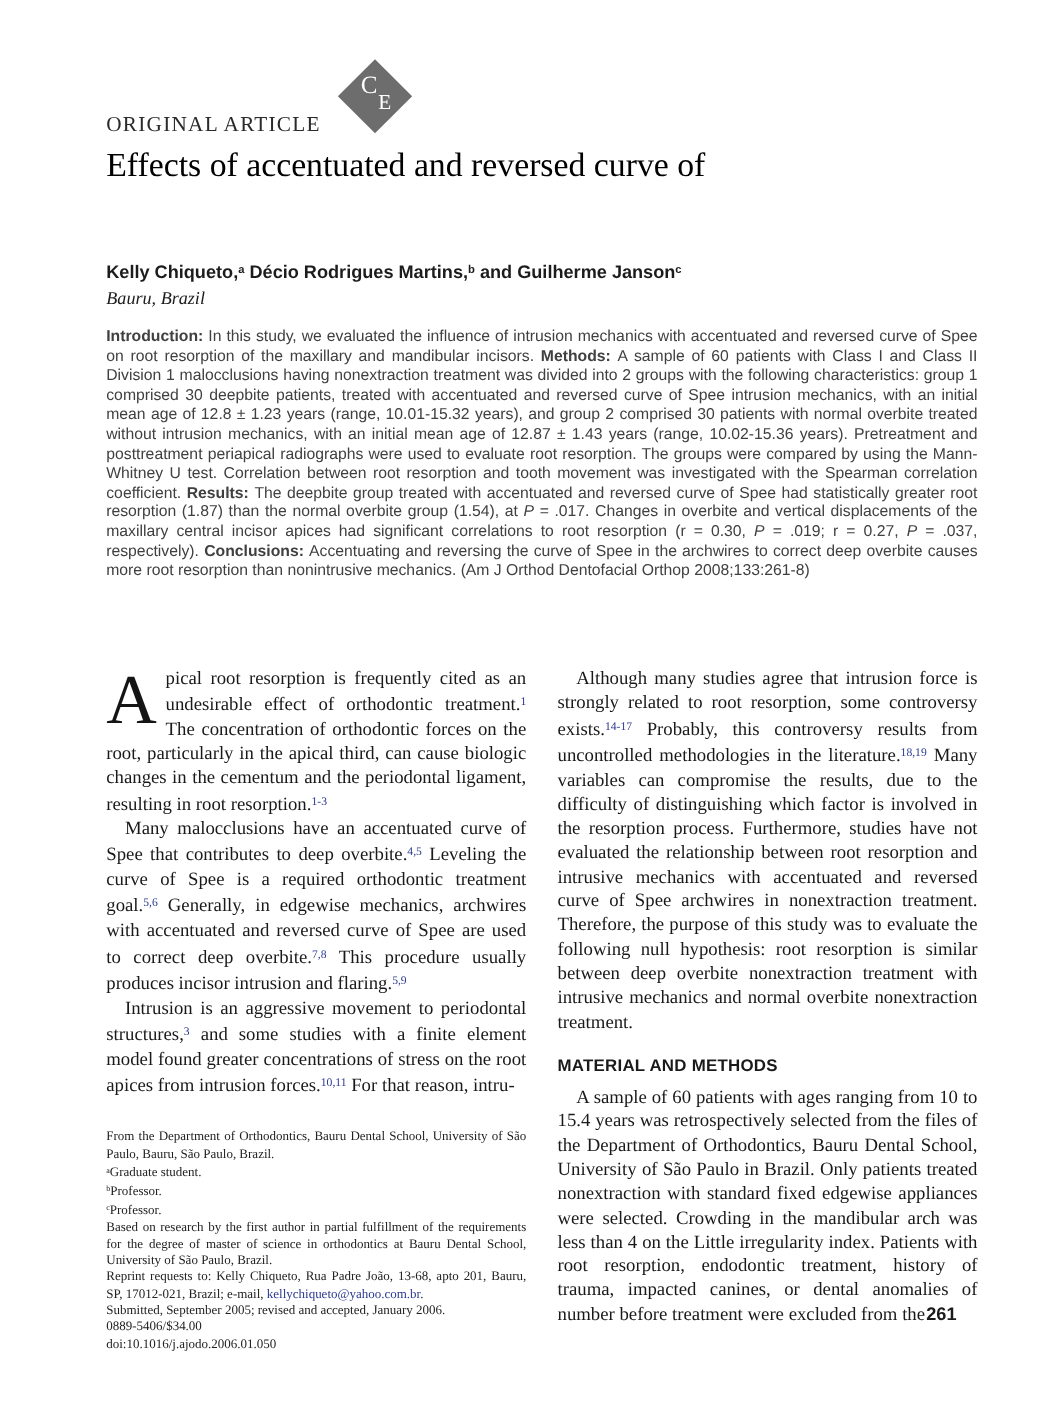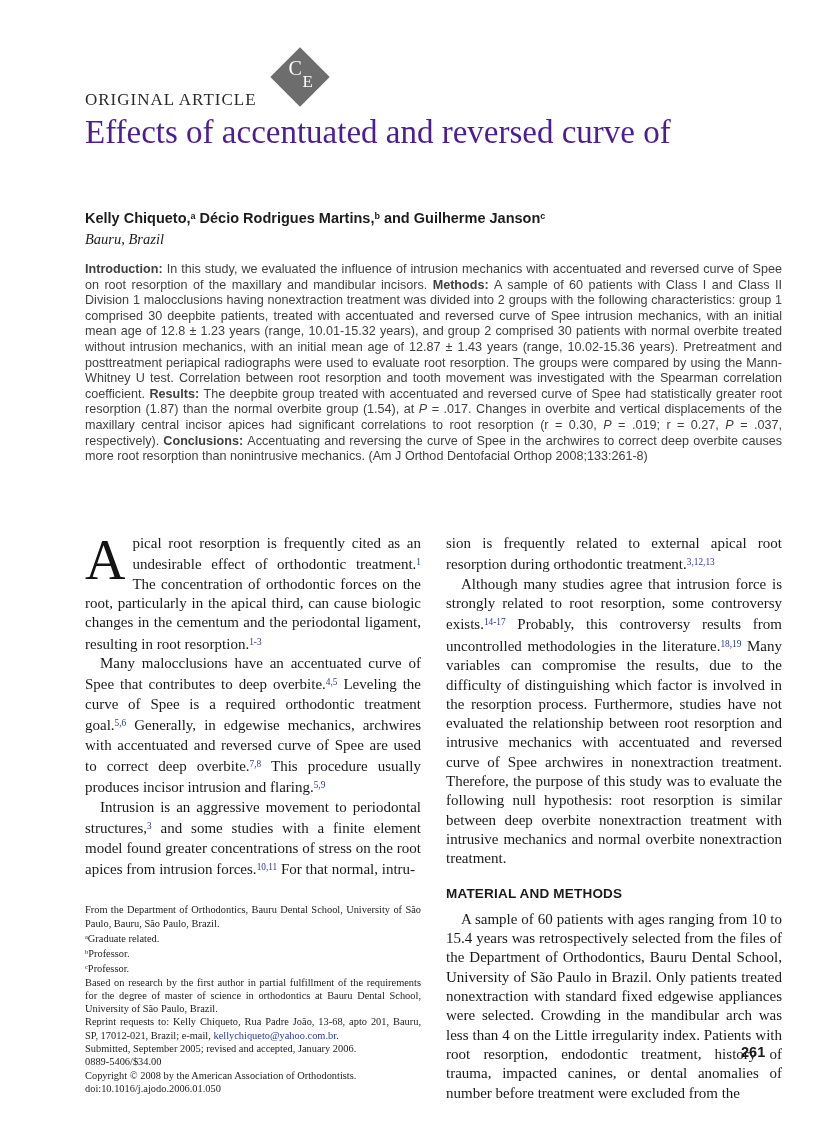--- a/index.html
+++ b/index.html
@@ -21,21 +21,21 @@
     position:absolute;left:12px;top:12px;width:42px;height:42px;
     transform:rotate(45deg);
   }
   .logo-letter{position:absolute;color:#ffffff;font-family:"Liberation Serif", serif;}
   .logo-letter.c{left:22px;top:13px;font-size:20px;}
   .logo-letter.e{left:36px;top:28px;font-size:17px;}
 
   
   .title{
     left:85px;top:113px;width:700px;
-    font-size:33px;line-height:38px;color:#4c1d95;
+    font-size:27px;line-height:38px;color:#000000;
     font-weight:400;
   }
   .authors{
     left:85px;top:210px;width:700px;
     font-family:"Liberation Sans", sans-serif;
     font-weight:bold;font-size:14.5px;color:#1c1c1c;
   }
   .location{
     left:85px;top:231px;font-style:italic;font-size:14.5px;color:#1c1c1c;
   }
@@ -101,35 +101,33 @@
 
 <div class="abs authors"><span>Kelly Chiqueto,</span><span class="rsup">a</span><span> Décio Rodrigues Martins,</span><span class="rsup">b</span><span> and Guilherme Janson</span><span class="rsup">c</span></div>
 <div class="abs location">Bauru, Brazil</div>
 
 <div class="abs abstract"><span class="rb">Introduction: </span><span>In this study, we evaluated the influence of intrusion mechanics with accentuated and reversed curve of Spee on root resorption of the maxillary and mandibular incisors. </span><span class="rb">Methods: </span><span>A sample of 60 patients with Class I and Class II Division 1 malocclusions having nonextraction treatment was divided into 2 groups with the following characteristics: group 1 comprised 30 deepbite patients, treated with accentuated and reversed curve of Spee intrusion mechanics, with an initial mean age of 12.8 ± 1.23 years (range, 10.01-15.32 years), and group 2 comprised 30 patients with normal overbite treated without intrusion mechanics, with an initial mean age of 12.87 ± 1.43 years (range, 10.02-15.36 years). Pretreatment and posttreatment periapical radiographs were used to evaluate root resorption. The groups were compared by using the Mann-Whitney U test. Correlation between root resorption and tooth movement was investigated with the Spearman correlation coefficient. </span><span class="rb">Results: </span><span>The deepbite group treated with accentuated and reversed curve of Spee had statistically greater root resorption (1.87) than the normal overbite group (1.54), at </span><span class="ri">P</span><span> = .017. Changes in overbite and vertical displacements of the maxillary central incisor apices had significant correlations to root resorption (r = 0.30, </span><span class="ri">P</span><span> = .019; r = 0.27, </span><span class="ri">P</span><span> = .037, respectively). </span><span class="rb">Conclusions: </span><span>Accentuating and reversing the curve of Spee in the archwires to correct deep overbite causes more root resorption than nonintrusive mechanics. (Am J Orthod Dentofacial Orthop 2008;133:261-8)</span></div>
 
 <div class="abs bodycols">
   <div class="col">
     <p><span class="dropcap">A</span><span><span>pical root resorption is frequently cited as an undesirable effect of orthodontic treatment.</span><span class="rsup rref">1</span><span> The concentration of orthodontic forces on the root, particularly in the apical third, can cause biologic changes in the cementum and the periodontal ligament, resulting in root resorption.</span><span class="rsup rref">1-3</span></span></p>
     <p class="indent"><span>Many malocclusions have an accentuated curve of Spee that contributes to deep overbite.</span><span class="rsup rref">4,5</span><span> Leveling the curve of Spee is a required orthodontic treatment goal.</span><span class="rsup rref">5,6</span><span> Generally, in edgewise mechanics, archwires with accentuated and reversed curve of Spee are used to correct deep overbite.</span><span class="rsup rref">7,8</span><span> This procedure usually produces incisor intrusion and flaring.</span><span class="rsup rref">5,9</span></p>
-    <p class="indent"><span>Intrusion is an aggressive movement to periodontal structures,</span><span class="rsup rref">3</span><span> and some studies with a finite element model found greater concentrations of stress on the root apices from intrusion forces.</span><span class="rsup rref">10,11</span><span> For that normal, intru-</span></p>
+    <p class="indent"><span>Intrusion is an aggressive movement to periodontal structures,</span><span class="rsup rref">3</span><span> and some studies with a finite element model found greater concentrations of stress on the root apices from intrusion forces.</span><span class="rsup rref">10,11</span><span> For that reason, intru-</span></p>
     <div class="footnotes">
       <div><span>From the Department of Orthodontics, Bauru Dental School, University of São Paulo, Bauru, São Paulo, Brazil.</span></div>
-      <div><span class="rsup">a</span><span>Graduate related.</span></div>
+      <div><span class="rsup">a</span><span>Graduate student.</span></div>
       <div><span class="rsup">b</span><span>Professor.</span></div>
       <div><span class="rsup">c</span><span>Professor.</span></div>
       <div><span>Based on research by the first author in partial fulfillment of the requirements for the degree of master of science in orthodontics at Bauru Dental School, University of São Paulo, Brazil.</span></div>
       <div><span>Reprint requests to: Kelly Chiqueto, Rua Padre João, 13-68, apto 201, Bauru, SP, 17012-021, Brazil; e-mail, </span><span class="rlink">kellychiqueto@yahoo.com.br</span><span>.</span></div>
       <div><span>Submitted, September 2005; revised and accepted, January 2006.</span></div>
       <div><span>0889-5406/$34.00</span></div>
-      <div><span>Copyright © 2008 by the American Association of Orthodontists.</span></div>
       <div><span>doi:10.1016/j.ajodo.2006.01.050</span></div>
     </div>
   </div>
   <div class="col">
-    <p><span>sion is frequently related to external apical root resorption during orthodontic treatment.</span><span class="rsup rref">3,12,13</span></p>
     <p class="indent"><span>Although many studies agree that intrusion force is strongly related to root resorption, some controversy exists.</span><span class="rsup rref">14-17</span><span> Probably, this controversy results from uncontrolled methodologies in the literature.</span><span class="rsup rref">18,19</span><span> Many variables can compromise the results, due to the difficulty of distinguishing which factor is involved in the resorption process. Furthermore, studies have not evaluated the relationship between root resorption and intrusive mechanics with accentuated and reversed curve of Spee archwires in nonextraction treatment. Therefore, the purpose of this study was to evaluate the following null hypothesis: root resorption is similar between deep overbite nonextraction treatment with intrusive mechanics and normal overbite nonextraction treatment.</span></p>
     <div class="section-heading">MATERIAL AND METHODS</div>
     <p class="indent"><span>A sample of 60 patients with ages ranging from 10 to 15.4 years was retrospectively selected from the files of the Department of Orthodontics, Bauru Dental School, University of São Paulo in Brazil. Only patients treated nonextraction with standard fixed edgewise appliances were selected. Crowding in the mandibular arch was less than 4 on the Little irregularity index. Patients with root resorption, endodontic treatment, history of trauma, impacted canines, or dental anomalies of number before treatment were excluded from the</span></p>
   </div>
 </div>
 
 <div class="abs pagenum">261</div>
 
 </body></html>

